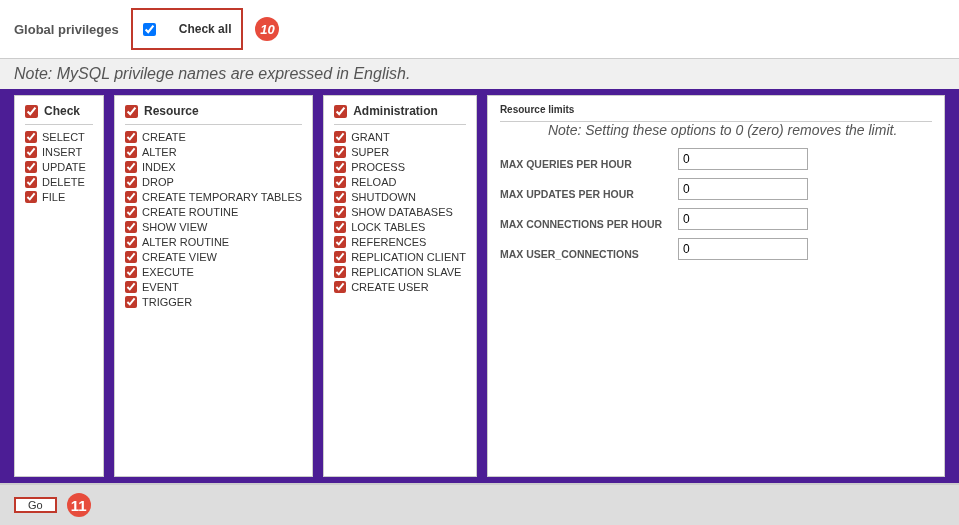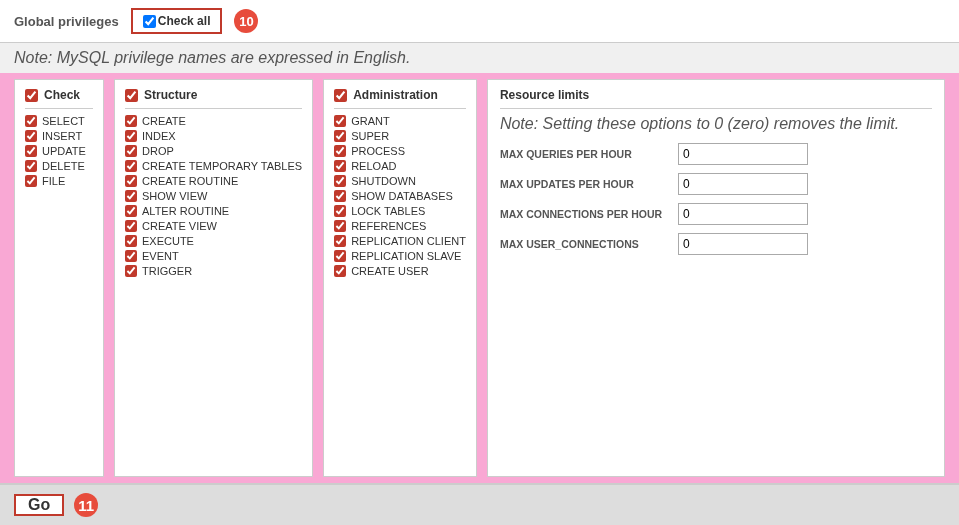--- a/index.html
+++ b/index.html
@@ -6,21 +6,21 @@
     body {
       font-family: Arial, sans-serif;
       font-size: 12px;
       background: #f0f0f0;
       color: #333;
       width: 959px;
       height: 525px;
       overflow: hidden;
     }
     .main-container {
-      background: #f9a8d4;
+      background: #4c1d95;
       padding: 0;
       height: 100%;
       display: flex;
       flex-direction: column;
     }
     .header-bar {
       background: #fff;
       border-bottom: 1px solid #ccc;
       padding: 8px 14px;
       display: flex;
@@ -28,40 +28,41 @@
       gap: 12px;
     }
     .header-bar .title {
       font-size: 13px;
       font-weight: bold;
       color: #555;
     }
     .check-all-btn {
       display: flex;
       align-items: center;
-      gap: 2px;
+      gap: 23px;
       border: 2px solid #c0392b;
-      padding: 4px 10px;
+      padding: 12px 10px;
       background: #fff;
       cursor: pointer;
       color: #333;
       font-size: 12px;
       font-weight: bold;
     }
     .badge-circle {
       background: #e74c3c;
       color: #fff;
       border-radius: 50%;
       width: 24px;
       height: 24px;
       display: flex;
       align-items: center;
       justify-content: center;
       font-size: 13px;
       font-weight: bold;
+      font-style: italic;
     }
     .note-bar {
       padding: 6px 14px;
       font-style: italic;
       color: #555;
       font-size: 16px;
       background: #f0f0f0;
     }
     .content-area {
       display: flex;
@@ -112,34 +113,34 @@
       height: 12px;
     }
     .resource-limits-box {
       background: #fff;
       border: 1px solid #ccc;
       padding: 8px 12px;
       flex: 1;
     }
     .resource-limits-box .rl-title {
       font-weight: bold;
-      font-size: 12px;
+      font-size: 10px;
       border-bottom: 1px solid #ccc;
       padding-bottom: 6px;
-      margin-bottom: 6px;
     }
     .rl-note {
       font-style: italic;
       color: #555;
-      font-size: 16px;
+      font-size: 14px;
       margin-bottom: 10px;
+      margin-left: 48px;
     }
     .rl-row {
       display: flex;
-      align-items: center;
+      align-items: flex-end;
       margin-bottom: 8px;
       gap: 8px;
     }
     .rl-label {
       font-size: 10.5px;
       color: #555;
       text-transform: uppercase;
       min-width: 170px;
       font-weight: bold;
     }
@@ -155,22 +156,22 @@
       border-top: 2px solid #ccc;
       padding: 8px 14px;
       display: flex;
       align-items: center;
       gap: 10px;
     }
     .go-btn {
       background: #fff;
       border: 2px solid #c0392b;
       padding: 0 12px;
-      font-size: 16px;
-      font-weight: bold;
+      font-size: 11px;
+      font-weight: normal;
       cursor: pointer;
       color: #333;
     }
     .badge-circle-11 {
       background: #e74c3c;
       color: #fff;
       border-radius: 50%;
       width: 24px;
       height: 24px;
       display: flex;
@@ -221,25 +222,29 @@
       </div>
       <div class="checkbox-row">
         <input type="checkbox" checked="" style="">
         <span>FILE</span>
       </div>
     </div>
 
     <div class="privilege-group structure">
       <div class="group-header">
         <input type="checkbox" checked="" style="">
-        <span>Structure</span>
+        <span>Resource</span>
       </div>
       <div class="checkbox-row">
         <input type="checkbox" checked="" style="">
         <span>CREATE</span>
+      </div>
+      <div class="checkbox-row">
+        <input type="checkbox" checked="" style="">
+        <span>ALTER</span>
       </div>
       <div class="checkbox-row">
         <input type="checkbox" checked="" style="">
         <span>INDEX</span>
       </div>
       <div class="checkbox-row">
         <input type="checkbox" checked="" style="">
         <span>DROP</span>
       </div>
       <div class="checkbox-row">

